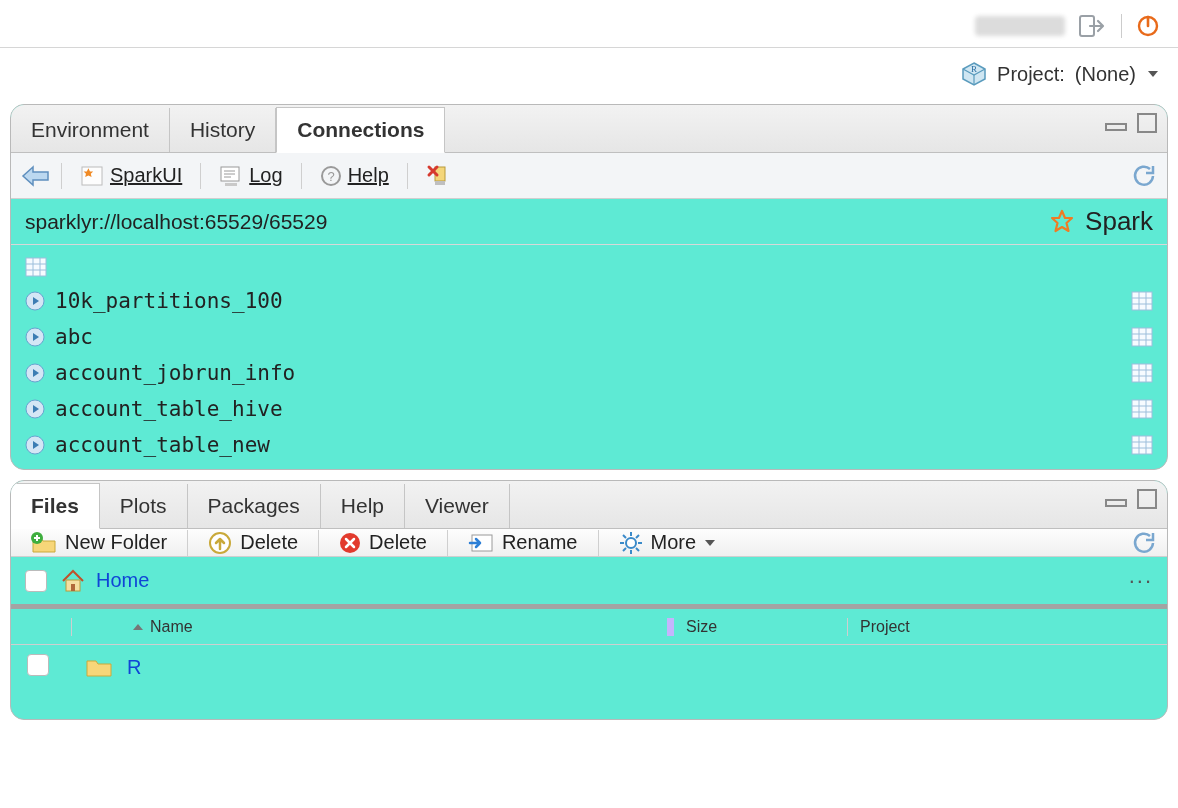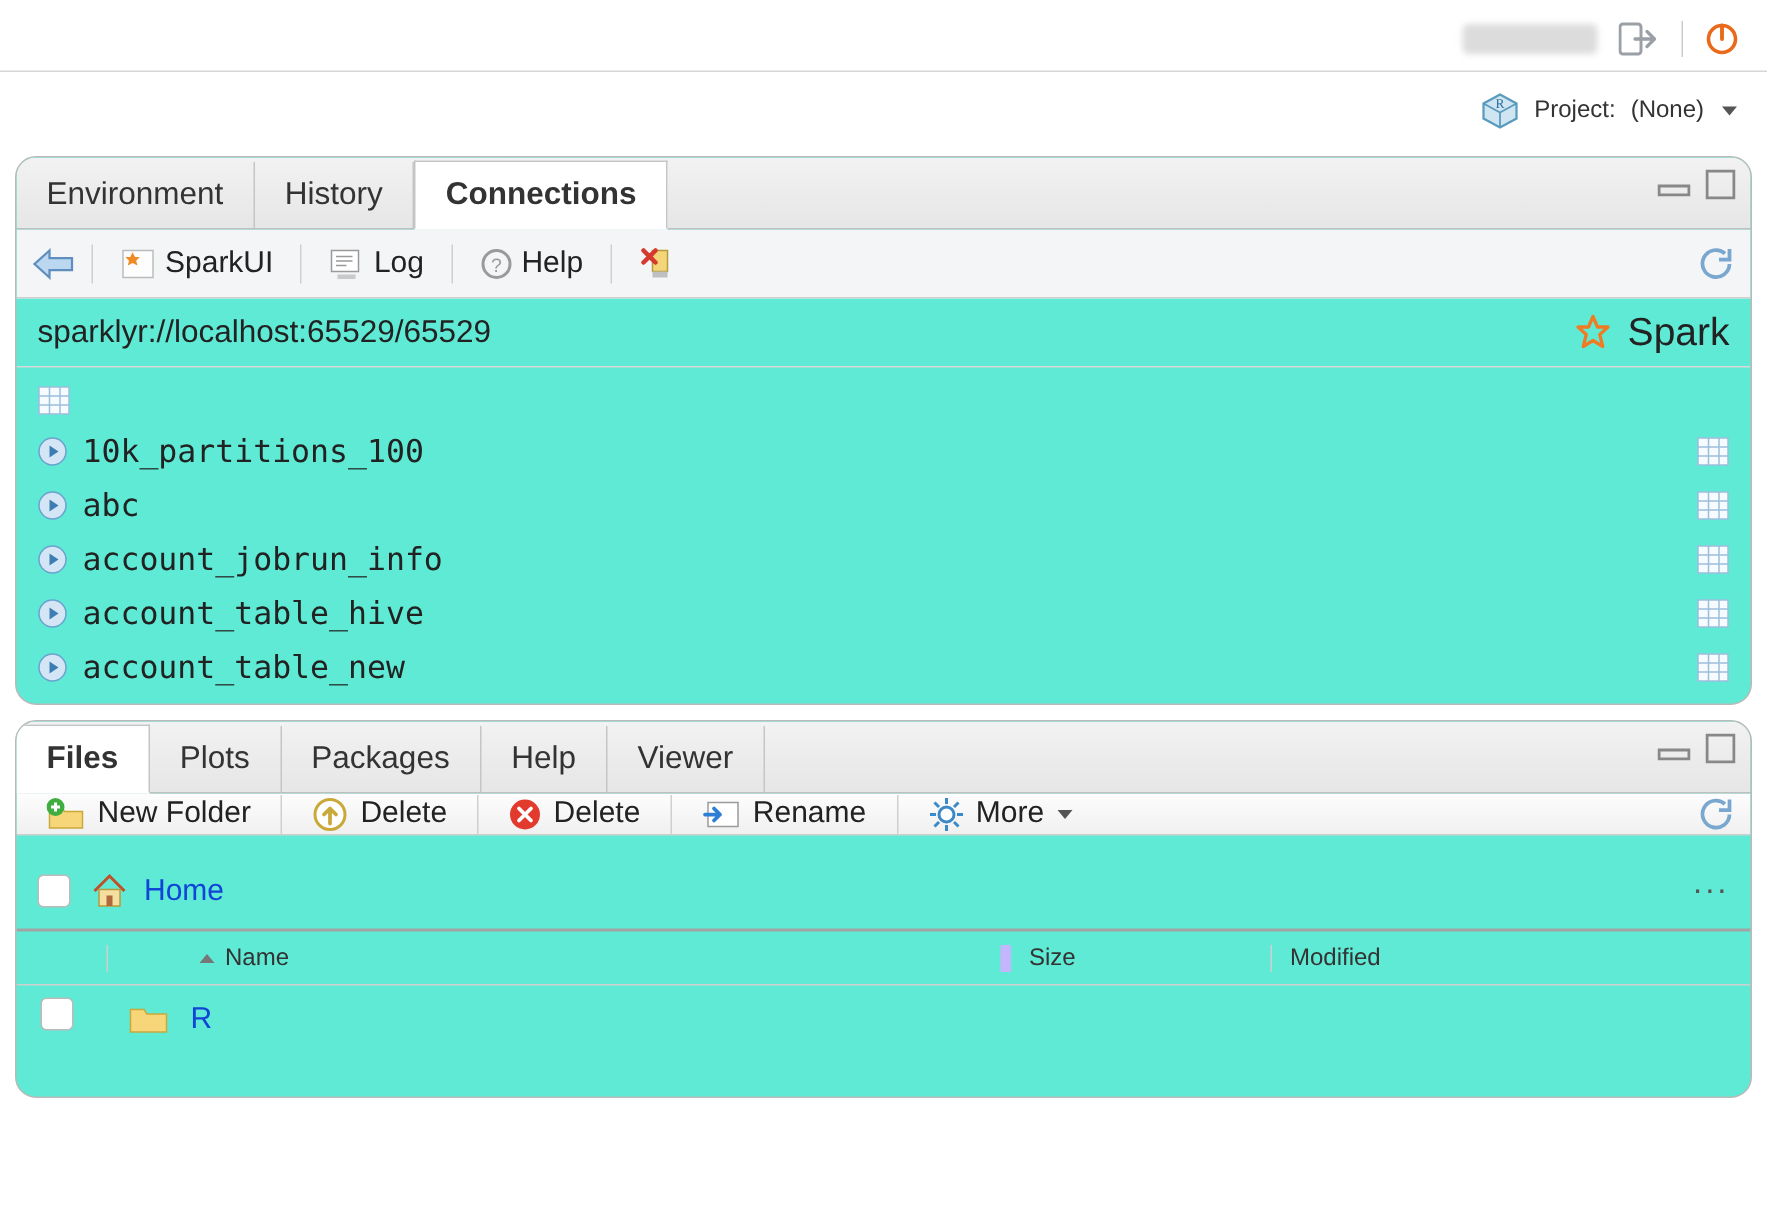--- a/index.html
+++ b/index.html
@@ -28,21 +28,21 @@
   }
   .vline { width: 1px; height: 24px; background: #ccc; }
   .icon { display: inline-flex; align-items: center; justify-content: center; }
 
   
   .projectrow {
     height: 52px;
     display: flex; align-items: center; justify-content: flex-end;
     padding: 0 18px; gap: 10px;
   }
-  .projectrow .label { font-size: 16px; color: #333; }
+  .projectrow .label { font-size: 20px; color: #333; }
 
   
   .panel {
     margin: 4px 10px 10px 10px;
     border: 1px solid #b9b9b9;
     border-radius: 14px;
     overflow: hidden;
     background: #5eead4;
   }
 
@@ -76,20 +76,21 @@
   }
 
   
   .toolbar {
     display: flex; align-items: center;
     background: #f3f5f7;
     border-bottom: 1px solid #cfcfcf;
     height: 46px;
     padding: 0 10px;
     gap: 8px;
+    text-decoration: underline;
   }
   .toolbar .group {
     display: flex; align-items: center; gap: 6px;
     padding: 0 8px;
   }
   .toolbar .sep {
     width: 1px; height: 26px; background: #cfcfcf; margin: 0 2px;
   }
   .toolbar .label { font-size: 20px; color: #222; }
   .toolbar .spacer { flex: 1; }
@@ -123,23 +124,22 @@
     padding: 0 10px; gap: 6px;
   }
   .filebar .btn { display: flex; align-items: center; gap: 8px; padding: 4px 10px; font-size: 20px; cursor: default; }
   .filebar .sep { width: 1px; height: 26px; background: #cfcfcf; margin: 0 4px; }
   .filebar .spacer { flex: 1; }
 
   
   .crumb {
     display: flex; align-items: center;
     height: 52px; padding: 0 10px; gap: 10px;
-    border-bottom: 2px solid #a3a3a3;
+    border-bottom: 5px solid #a3a3a3;
     position: relative;
-    margin-top: 12px;
   }
   .crumb .dots { position: absolute; right: 14px; top: 6px; color: #555; font-size: 22px; letter-spacing: 2px; }
   .crumb a { color: #1045d6; text-decoration: none; font-size: 20px; }
   input[type=checkbox] {
     width: 22px; height: 22px;
     border: 1px solid #bbb; border-radius: 4px;
     appearance: none; background: #fff;
   }
 
   
@@ -526,21 +526,21 @@
     <div class="c-chk"></div>
     <div class="c-name">
       <span class="icon">
           <svg width="12" height="12" viewBox="0 0 12 12">
             <path d="M1 9 l5 -6 5 6 z" fill="#777"></path>
           </svg>
         </span>
       <span>Name</span>
     </div>
     <div class="c-size">Size</div>
-    <div class="c-mod">Modified</div>
+    <div class="c-mod">Project</div>
   </div>
 
   <div class="filerow">
     <div class="c-chk"><input type="checkbox" style=""></div>
     <div class="c-name">
       <span class="icon">
         <svg width="28" height="22" viewBox="0 0 28 22">
             <path d="M2 5 h9 l2 3 h13 v12 h-24 z" fill="#f7d679" stroke="#c9a93a"></path>
           </svg>
       </span>

